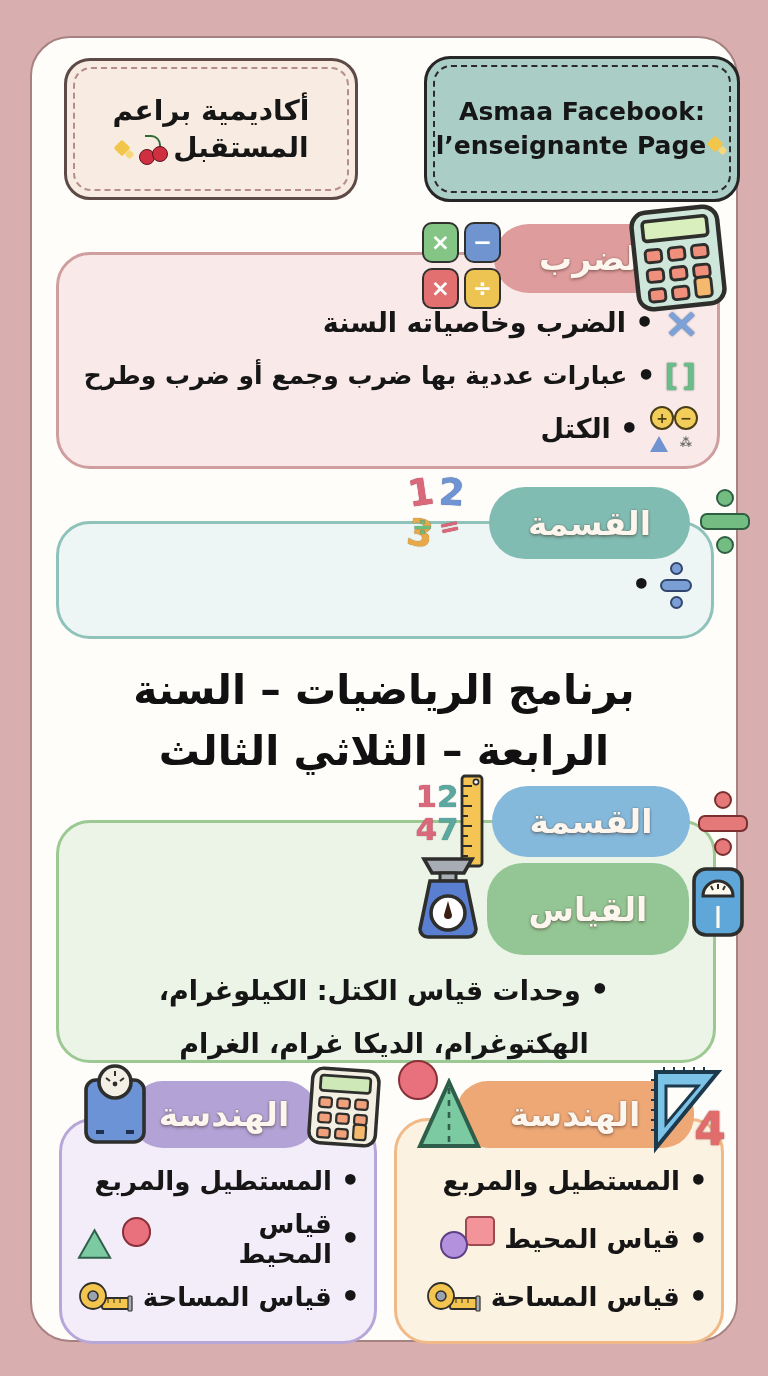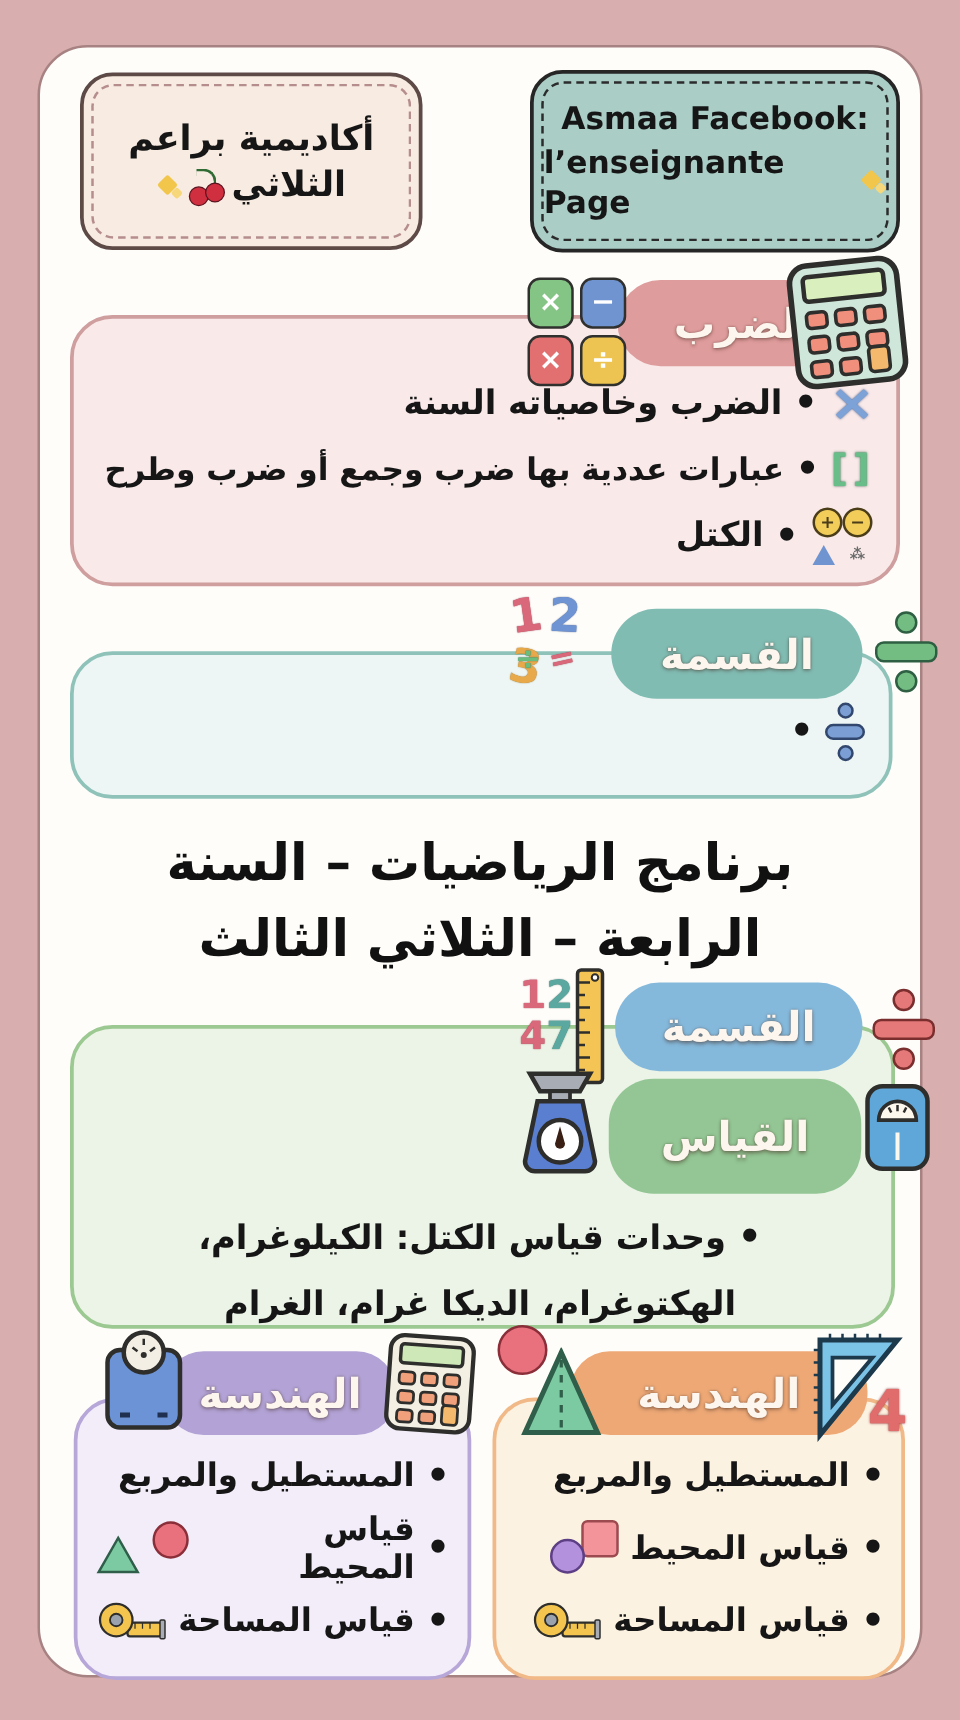--- a/index.html
+++ b/index.html
@@ -11,21 +11,21 @@
   }
   .abs{position:absolute;}
 
   
   #card{
     left:30px;top:36px;width:704px;height:1302px;
     background:#fefdfa;border:2px solid #a78282;border-radius:40px;
   }
 
   
-  .badge{border-radius:26px;}
+  .badge{border-radius:26px;padding-left:20px;}
   .badge-inner{position:absolute;inset:6px;border-radius:18px;border:2px dashed;
     display:flex;flex-direction:column;align-items:center;justify-content:center;gap:2px;}
   #badge-academy{left:64px;top:58px;width:268px;height:136px;background:#f8ebe1;border:3px solid #5d4a47;}
   #badge-academy .badge-inner{border-color:#b58d8d;}
   #badge-academy .bline{font-size:28px;font-weight:800;line-height:1.25;}
   #badge-facebook{left:424px;top:56px;width:290px;height:140px;background:#aacdc6;border:3px solid #262626;}
   #badge-facebook .badge-inner{border-color:#2b2b2b;}
   #badge-facebook .bline{font-size:25px;font-weight:800;line-height:1.3;direction:ltr;display:flex;align-items:center;}
 
   
@@ -137,21 +137,21 @@
   svg{display:block;}
 </style>
 </head>
 <body>
 
 <div id="card" class="abs"></div>
 
 <div id="badge-academy" class="abs badge">
   <div class="badge-inner" dir="rtl">
     <span class="bline">أكاديمية براعم</span>
-    <span class="bline"><span>الثلاثي</span><span class="cherries"><span class="stem"></span><span class="c1"></span><span class="c2"></span></span><span class="sparkle"><i></i><i class="s2"></i></span></span>
+    <span class="bline"><span>المستقبل</span><span class="cherries"><span class="stem"></span><span class="c1"></span><span class="c2"></span></span><span class="sparkle"><i></i><i class="s2"></i></span></span>
   </div>
 </div>
 
 <div id="badge-facebook" class="abs badge">
   <div class="badge-inner">
     <span class="bline">Asmaa Facebook:</span>
     <span class="bline">
         <span>l’enseignante Page</span>
         <span class="sparkle">
           <i></i>

